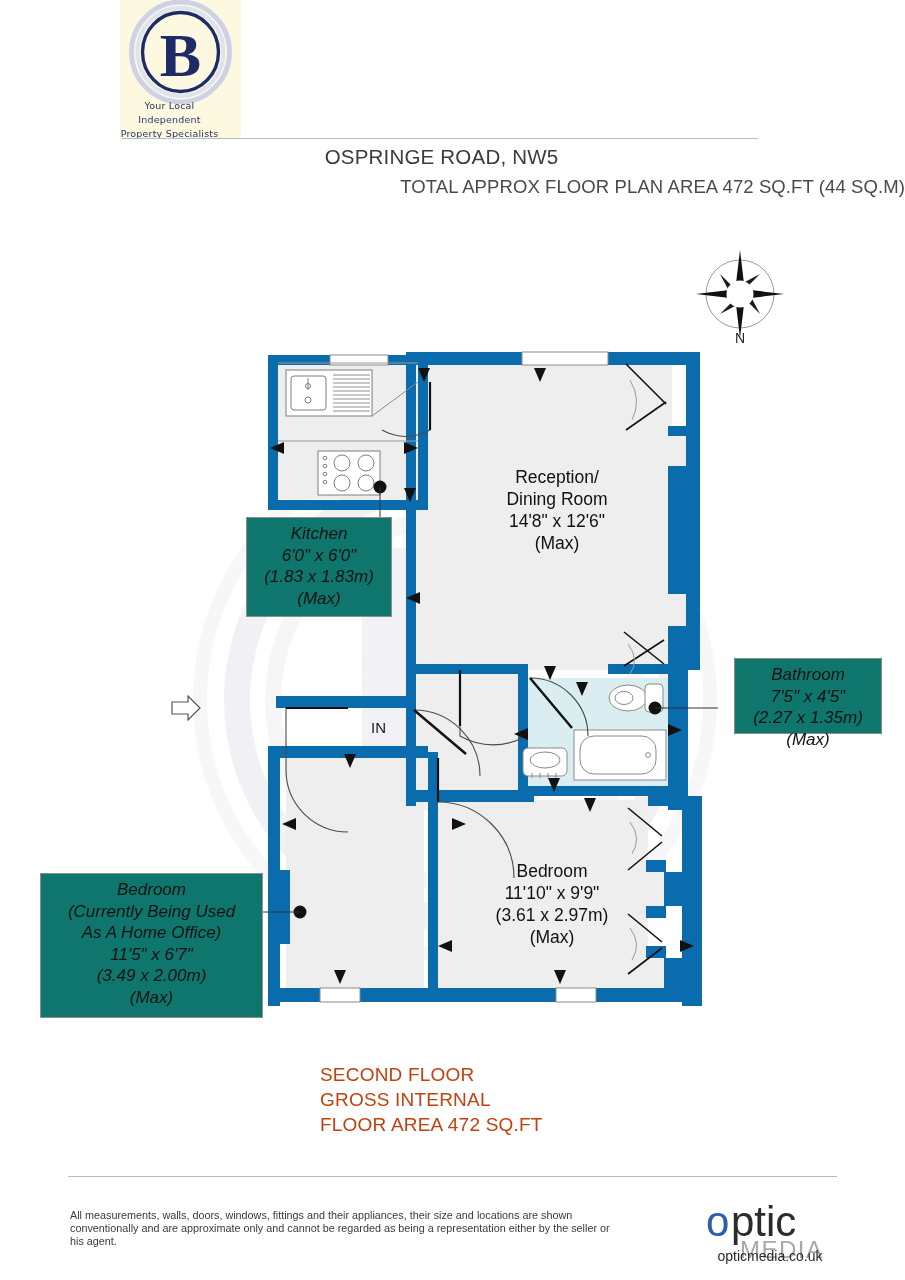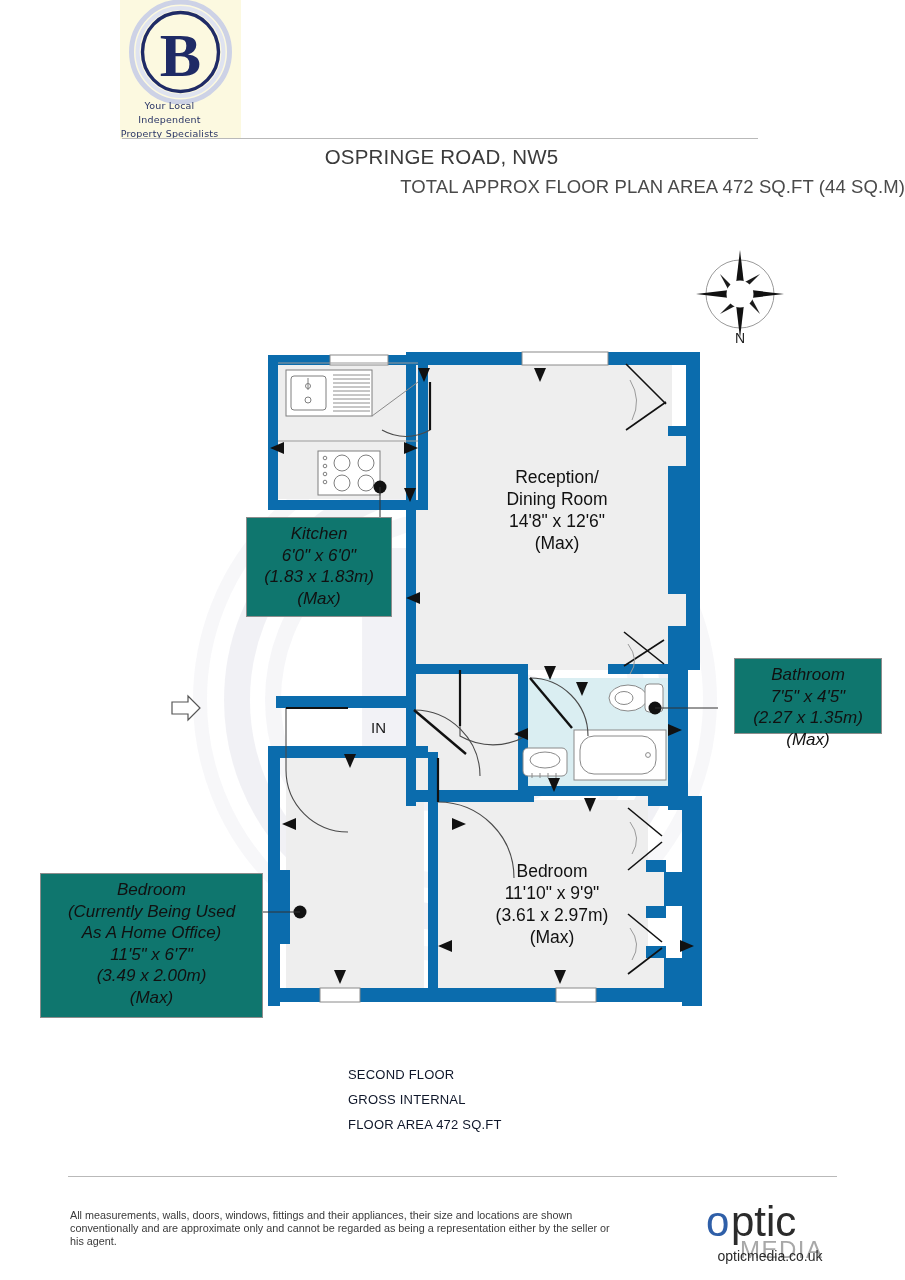--- a/index.html
+++ b/index.html
@@ -68,21 +68,21 @@
   .room-label{
     position:absolute;text-align:center;color:#111;
     font-size:17.5px;line-height:22px;
   }
   #label-reception{left:447px;top:466px;width:220px;}
   #label-bedroom{left:452px;top:860px;width:200px;}
 
   
   .floor-caption{
     position:absolute;left:320px;top:1062px;width:420px;
-    font-size:13px;line-height:25px;color:#0f172a;letter-spacing:.2px;margin-left:28px;
+    font-size:19px;line-height:25px;color:#c2410c;letter-spacing:.2px;
   }
 
   
   .foot-rule{
     position:absolute;left:68px;top:1176px;width:769px;height:1px;background:#b9b9b9;
   }
   .disclaimer{
     position:absolute;left:70px;top:1209px;width:545px;
     font-size:10.8px;line-height:13px;color:#3a3a3a;
   }

